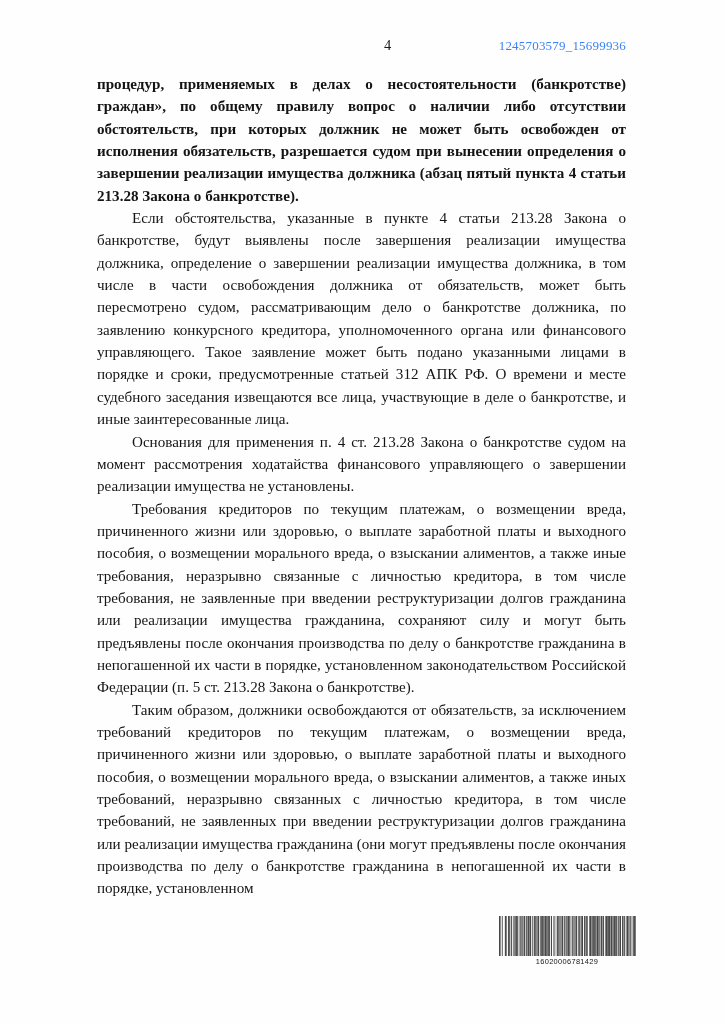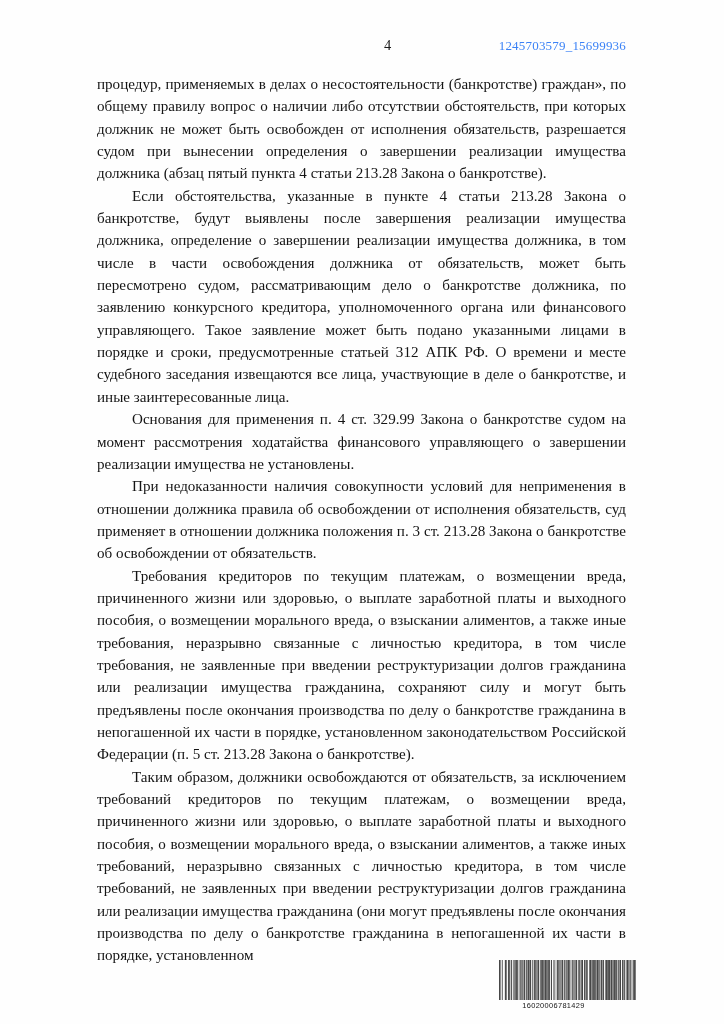--- a/index.html
+++ b/index.html
@@ -65,28 +65,29 @@
     text-align: justify;
     text-justify: inter-word;
     text-indent: 35px;
     font-size: 15.1px;
     line-height: 22.35px;
     color: #141414;
     hyphens: none;
   }
   .para.no-indent {
     text-indent: 0;
+    font-weight: bold;
   }
 
   
   .barcode-block {
     position: absolute;
     left: 499px;
-    top: 960px;
-    width: 109px;
+    top: 916px;
+    width: 136px;
   }
   .barcode-bars {
     display: block;
     width: 137px;
     height: 40px;
   }
   .barcode-number {
     display: block;
     text-align: center;
     font-family: "Liberation Sans", "DejaVu Sans", sans-serif;
@@ -103,22 +104,21 @@
 <div class="page">
 
   <div class="header">
     <div class="header-page-number">4</div>
     <div class="header-doc-id">1245703579_15699936</div>
   </div>
 
   <div class="body-text">
     <p class="para no-indent">процедур, применяемых в делах о несостоятельности (банкротстве) граждан», по общему правилу вопрос о наличии либо отсутствии обстоятельств, при которых должник не может быть освобожден от исполнения обязательств, разрешается судом при вынесении определения о завершении реализации имущества должника (абзац пятый пункта 4 статьи 213.28 Закона о банкротстве).</p>
     <p class="para">Если обстоятельства, указанные в пункте 4 статьи 213.28 Закона о банкротстве, будут выявлены после завершения реализации имущества должника, определение о завершении реализации имущества должника, в том числе в части освобождения должника от обязательств, может быть пересмотрено судом, рассматривающим дело о банкротстве должника, по заявлению конкурсного кредитора, уполномоченного органа или финансового управляющего. Такое заявление может быть подано указанными лицами в порядке и сроки, предусмотренные статьей 312 АПК РФ. О времени и месте судебного заседания извещаются все лица, участвующие в деле о банкротстве, и иные заинтересованные лица.</p>
-    <p class="para">Основания для применения п. 4 ст. 329.99 Закона о банкротстве судом на момент рассмотрения  ходатайства финансового управляющего о завершении  реализации имущества не установлены.</p>
-    <p class="para">При недоказанности наличия совокупности условий для неприменения в отношении должника правила об освобождении от исполнения обязательств, суд применяет в отношении должника положения п. 3 ст. 213.28 Закона о банкротстве об освобождении от обязательств.</p>
+    <p class="para">Основания для применения п. 4 ст. 213.28 Закона о банкротстве судом на момент рассмотрения  ходатайства финансового управляющего о завершении  реализации имущества не установлены.</p>
     <p class="para">Требования кредиторов по текущим платежам, о возмещении вреда, причиненного жизни или здоровью, о выплате заработной платы и выходного пособия, о возмещении морального вреда, о взыскании алиментов, а также иные требования, неразрывно связанные с личностью кредитора, в том числе требования, не заявленные при введении реструктуризации долгов гражданина или реализации имущества гражданина, сохраняют силу и могут быть предъявлены после окончания производства по делу о банкротстве гражданина в непогашенной их части в порядке, установленном законодательством Российской Федерации (п. 5 ст. 213.28 Закона о банкротстве).</p>
     <p class="para">Таким образом, должники освобождаются от обязательств, за исключением требований кредиторов по текущим платежам, о возмещении вреда, причиненного жизни или здоровью, о выплате заработной платы и выходного пособия, о возмещении морального вреда, о взыскании алиментов, а также иных требований, неразрывно связанных с личностью кредитора, в том числе требований, не заявленных при введении реструктуризации долгов гражданина или реализации имущества гражданина (они могут предъявлены после окончания производства по делу о банкротстве гражданина в непогашенной их части в порядке, установленном</p>
   </div>
 
   <div class="barcode-block">
     <svg class="barcode-bars" id="barcode-svg" viewBox="0 0 256 40" preserveAspectRatio="none">
         <rect x="0" y="0" width="1" height="40" fill="#0a0a0a"></rect>
         <rect x="1" y="0" width="1" height="40" fill="#0a0a0a"></rect>
         <rect x="3" y="0" width="1" height="40" fill="#0a0a0a"></rect>
         <rect x="6" y="0" width="1" height="40" fill="#0a0a0a"></rect>

